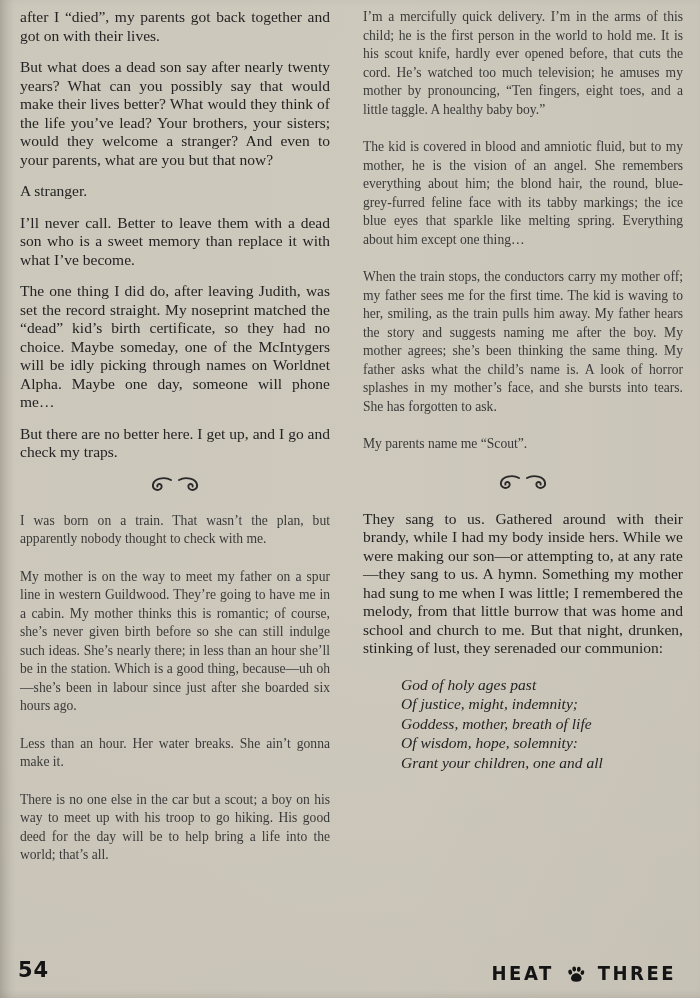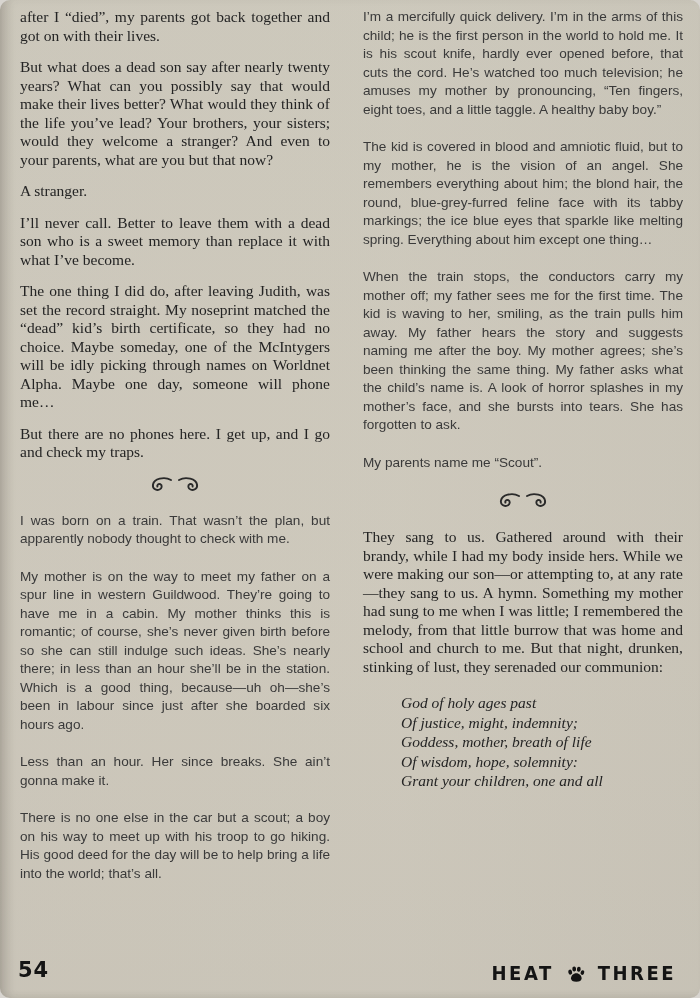--- a/index.html
+++ b/index.html
@@ -7,34 +7,33 @@
     position:relative;
     width:700px;height:998px;
     margin:0 auto;
     background:#edebe6;
     background-image:linear-gradient(90deg, #e2dfda 0px, #edebe6 14px, #eeece7 400px, #eae8e3 700px),
                      linear-gradient(180deg, #ecebe6 0%, #edebe6 60%, #e9e7e2 100%);
     background-blend-mode:multiply;
     overflow:hidden;
     box-sizing:border-box;
     padding:8px 17px 0 20px;
-    border-radius:10px;
   }
   .columns{display:flex;gap:33px;}
   .col{box-sizing:border-box;}
   .col-left{width:310px;}
   .col-right{width:320px;}
   p.serif{
     font-family:"Liberation Serif", serif;
     font-size:15.5px;line-height:18.5px;
     color:#242424;text-align:justify;
     margin:0 0 13px 0;
   }
   p.sans{
-    font-family:Liberation Sans, sans-serif;
+    font-family:Liberation Serif, serif;
     font-size:13.6px;line-height:18.5px;
     color:#3a3a3a;text-align:justify;
     margin:0 0 19px 0;
   }
   .ornament{
     text-align:center;
     margin:7px 0 15px 0;
     height:22px;
   }
   .ornament svg{display:inline-block;vertical-align:middle;}
@@ -73,34 +72,34 @@
 
 <div class="page">
   <div class="columns">
 
     <div class="col col-left">
       <p class="serif">after I “died”, my parents got back together and got on with their lives.</p>
       <p class="serif">But what does a dead son say after nearly twenty years? What can you possibly say that would make their lives better? What would they think of the life you’ve lead? Your brothers, your sisters; would they welcome a stranger? And even to your parents, what are you but that now?</p>
       <p class="serif">A stranger.</p>
       <p class="serif">I’ll never call. Better to leave them with a dead son who is a sweet memory than replace it with what I’ve become.</p>
       <p class="serif">The one thing I did do, after leaving Judith, was set the record straight. My noseprint matched the “dead” kid’s birth certificate, so they had no choice. Maybe someday, one of the McIntygers will be idly picking through names on Worldnet Alpha. Maybe one day, someone will phone me…</p>
-      <p class="serif">But there are no phones here. I get up, and I go and check my traps.</p>
+      <p class="serif">But there are no better here. I get up, and I go and check my traps.</p>
 
       <div class="ornament">
         <svg width="50" height="18" viewBox="0 0 50 18" fill="none" stroke="#2a2a2a" stroke-width="1.9" stroke-linecap="round">
           <path d="M21,4 C14,0 4,3 3,8.5 C2.2,12.5 6,15 9.5,13.5 C12,12.4 12.5,9.2 10.3,8.2 C8.5,7.4 6.8,8.8 7.4,10.6"></path>
           <g transform="translate(50,0) scale(-1,1)">
             <path d="M21,4 C14,0 4,3 3,8.5 C2.2,12.5 6,15 9.5,13.5 C12,12.4 12.5,9.2 10.3,8.2 C8.5,7.4 6.8,8.8 7.4,10.6"></path>
           </g>
         </svg>
       </div>
 
       <p class="sans">I was born on a train. That wasn’t the plan, but apparently nobody thought to check with me.</p>
       <p class="sans">My mother is on the way to meet my father on a spur line in western Guildwood. They’re going to have me in a cabin. My mother thinks this is romantic; of course, she’s never given birth before so she can still indulge such ideas. She’s nearly there; in less than an hour she’ll be in the station. Which is a good thing, because—uh oh—she’s been in labour since just after she boarded six hours ago.</p>
-      <p class="sans">Less than an hour. Her since breaks. She ain’t gonna make it.</p>
+      <p class="sans">Less than an hour. Her water breaks. She ain’t gonna make it.</p>
       <p class="sans">There is no one else in the car but a scout; a boy on his way to meet up with his troop to go hiking. His good deed for the day will be to help bring a life into the world; that’s all.</p>
     </div>
 
     <div class="col col-right">
       <p class="sans">I’m a mercifully quick delivery. I’m in the arms of this child; he is the first person in the world to hold me. It is his scout knife, hardly ever opened before, that cuts the cord. He’s watched too much television; he amuses my mother by pronouncing, “Ten fingers, eight toes, and a little taggle. A healthy baby boy.”</p>
       <p class="sans">The kid is covered in blood and amniotic fluid, but to my mother, he is the vision of an angel. She remembers everything about him; the blond hair, the round, blue-grey-furred feline face with its tabby markings; the ice blue eyes that sparkle like melting spring. Everything about him except one thing…</p>
       <p class="sans">When the train stops, the conductors carry my mother off; my father sees me for the first time. The kid is waving to her, smiling, as the train pulls him away. My father hears the story and suggests naming me after the boy. My mother agrees; she’s been thinking the same thing. My father asks what the child’s name is. A look of horror splashes in my mother’s face, and she bursts into tears. She has forgotten to ask.</p>
       <p class="sans">My parents name me “Scout”.</p>
 
       <div class="ornament">

